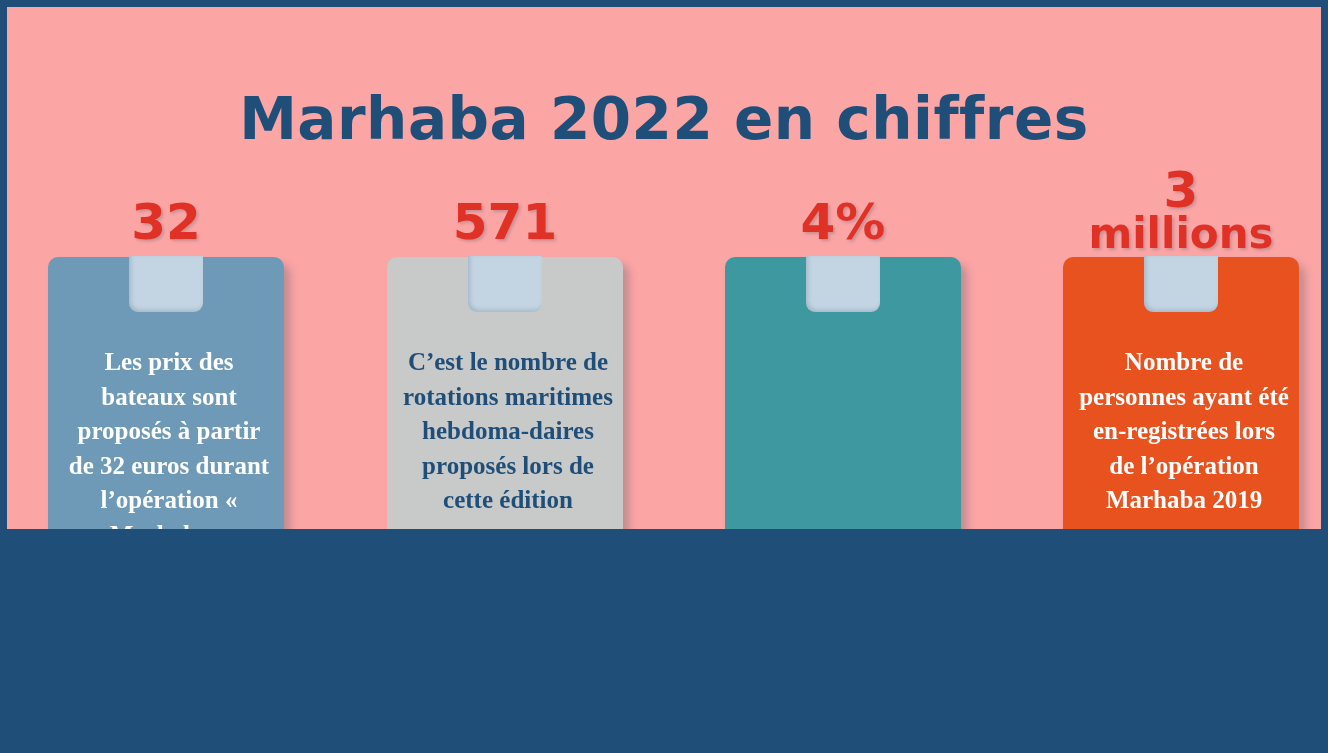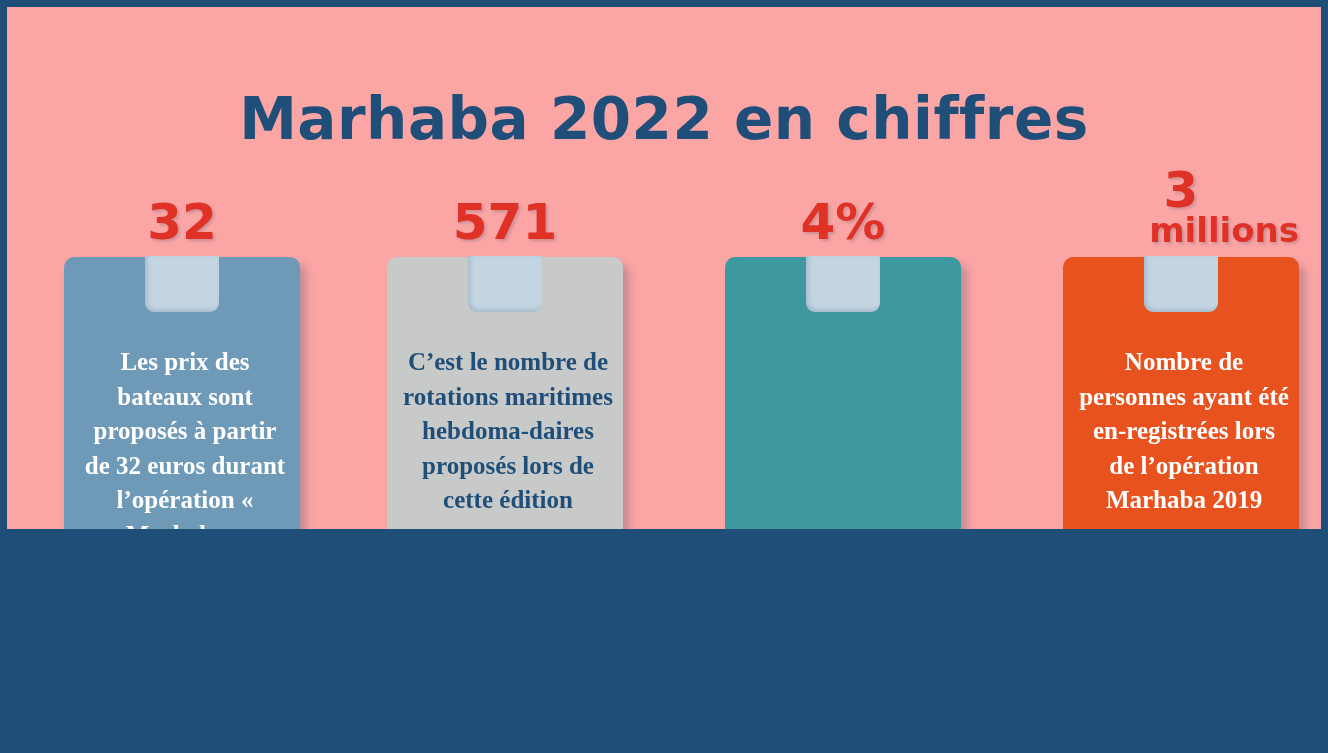--- a/index.html
+++ b/index.html
@@ -71,39 +71,38 @@
     text-align: center;
     font-family: "DejaVu Sans", sans-serif;
     font-weight: bold;
     font-size: 50px;
     color: #e03127;
     line-height: 1.0;
     text-shadow: 2px 2px 3px rgba(60,80,100,0.25);
   }
   .bignum .sub {
     display: block;
-    font-size: 34px;
+    font-size: 42px;
     margin-top: -2px;
-    text-align: right;
   }
   .bignum.two-line {
     top: -92px;
   }
   .cardtext {
     position: absolute;
     left: 16px;
     right: 10px;
     top: 88px;
     text-align: center;
     font-family: "Liberation Serif", serif;
     font-weight: bold;
     font-size: 25px;
     line-height: 1.38;
   }
-  .card-1 { left: 41px;  background: #6e9ab8; margin-left: 16px; }
+  .card-1 { left: 41px;  background: #6e9ab8; }
   .card-2 { left: 380px; background: #c8c9c9; }
   .card-3 { left: 718px; background: #3e98a0; }
   .card-4 { left: 1056px; background: #e8521f; }
 
   .card-1 .cardtext { color: #ffffff; }
   .card-2 .cardtext { color: #1f4e79; }
   .card-3 .cardtext { color: #ffffff; }
   .card-4 .cardtext { color: #ffffff; font-family: Liberation Serif, serif; }
 
   .dot {

